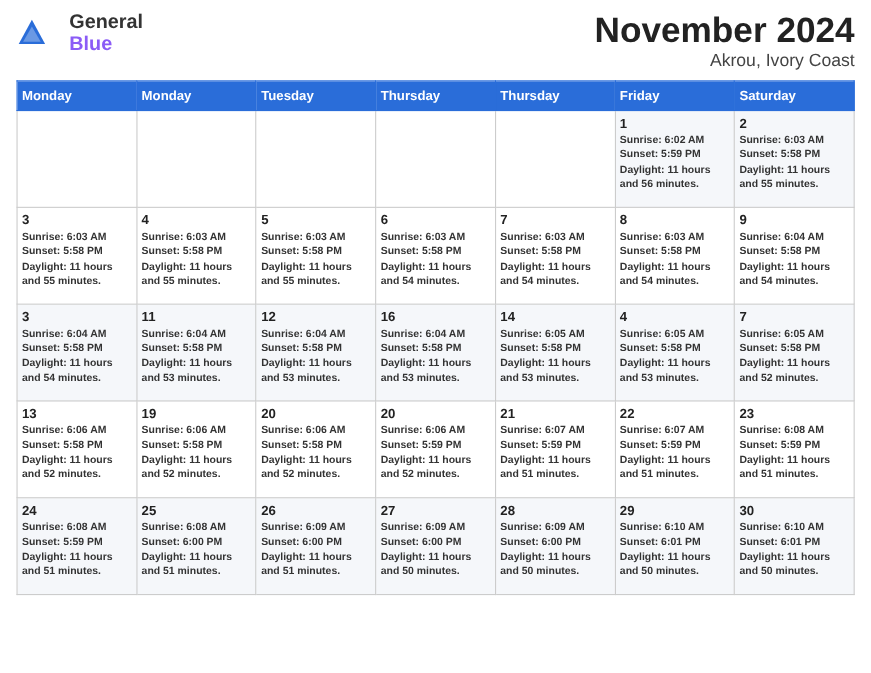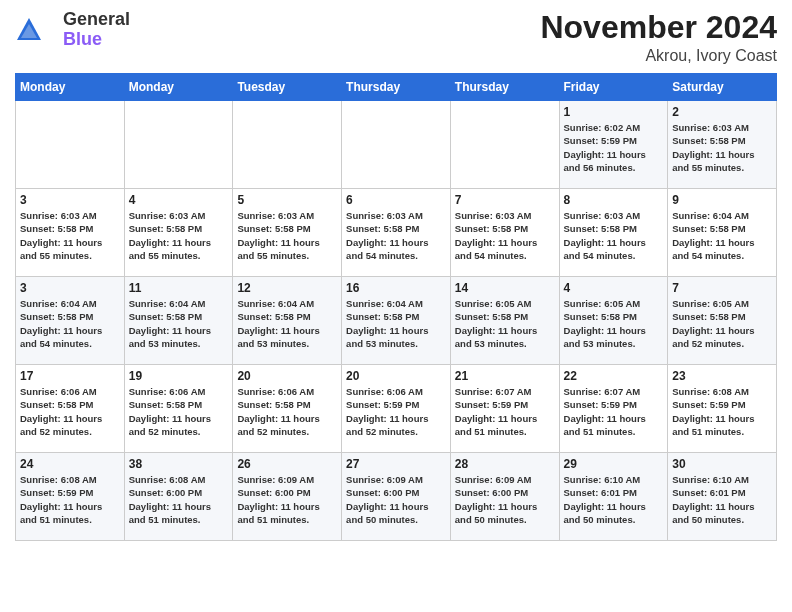--- a/index.html
+++ b/index.html
@@ -202,21 +202,21 @@
             <span class="day-num">4</span>
             <div class="day-info">Sunrise: 6:05 AM<br>Sunset: 5:58 PM<br>Daylight: 11 hours and 53 minutes.</div>
           </td>
           <td>
             <span class="day-num">7</span>
             <div class="day-info">Sunrise: 6:05 AM<br>Sunset: 5:58 PM<br>Daylight: 11 hours and 52 minutes.</div>
           </td>
         </tr>
         <tr>
           <td>
-            <span class="day-num">17</span>
+            <span class="day-num">13</span>
             <div class="day-info">Sunrise: 6:06 AM<br>Sunset: 5:58 PM<br>Daylight: 11 hours and 52 minutes.</div>
           </td>
           <td>
             <span class="day-num">19</span>
             <div class="day-info">Sunrise: 6:06 AM<br>Sunset: 5:58 PM<br>Daylight: 11 hours and 52 minutes.</div>
           </td>
           <td>
             <span class="day-num">20</span>
             <div class="day-info">Sunrise: 6:06 AM<br>Sunset: 5:58 PM<br>Daylight: 11 hours and 52 minutes.</div>
           </td>
@@ -236,21 +236,21 @@
             <span class="day-num">23</span>
             <div class="day-info">Sunrise: 6:08 AM<br>Sunset: 5:59 PM<br>Daylight: 11 hours and 51 minutes.</div>
           </td>
         </tr>
         <tr>
           <td>
             <span class="day-num">24</span>
             <div class="day-info">Sunrise: 6:08 AM<br>Sunset: 5:59 PM<br>Daylight: 11 hours and 51 minutes.</div>
           </td>
           <td>
-            <span class="day-num">38</span>
+            <span class="day-num">25</span>
             <div class="day-info">Sunrise: 6:08 AM<br>Sunset: 6:00 PM<br>Daylight: 11 hours and 51 minutes.</div>
           </td>
           <td>
             <span class="day-num">26</span>
             <div class="day-info">Sunrise: 6:09 AM<br>Sunset: 6:00 PM<br>Daylight: 11 hours and 51 minutes.</div>
           </td>
           <td>
             <span class="day-num">27</span>
             <div class="day-info">Sunrise: 6:09 AM<br>Sunset: 6:00 PM<br>Daylight: 11 hours and 50 minutes.</div>
           </td>

